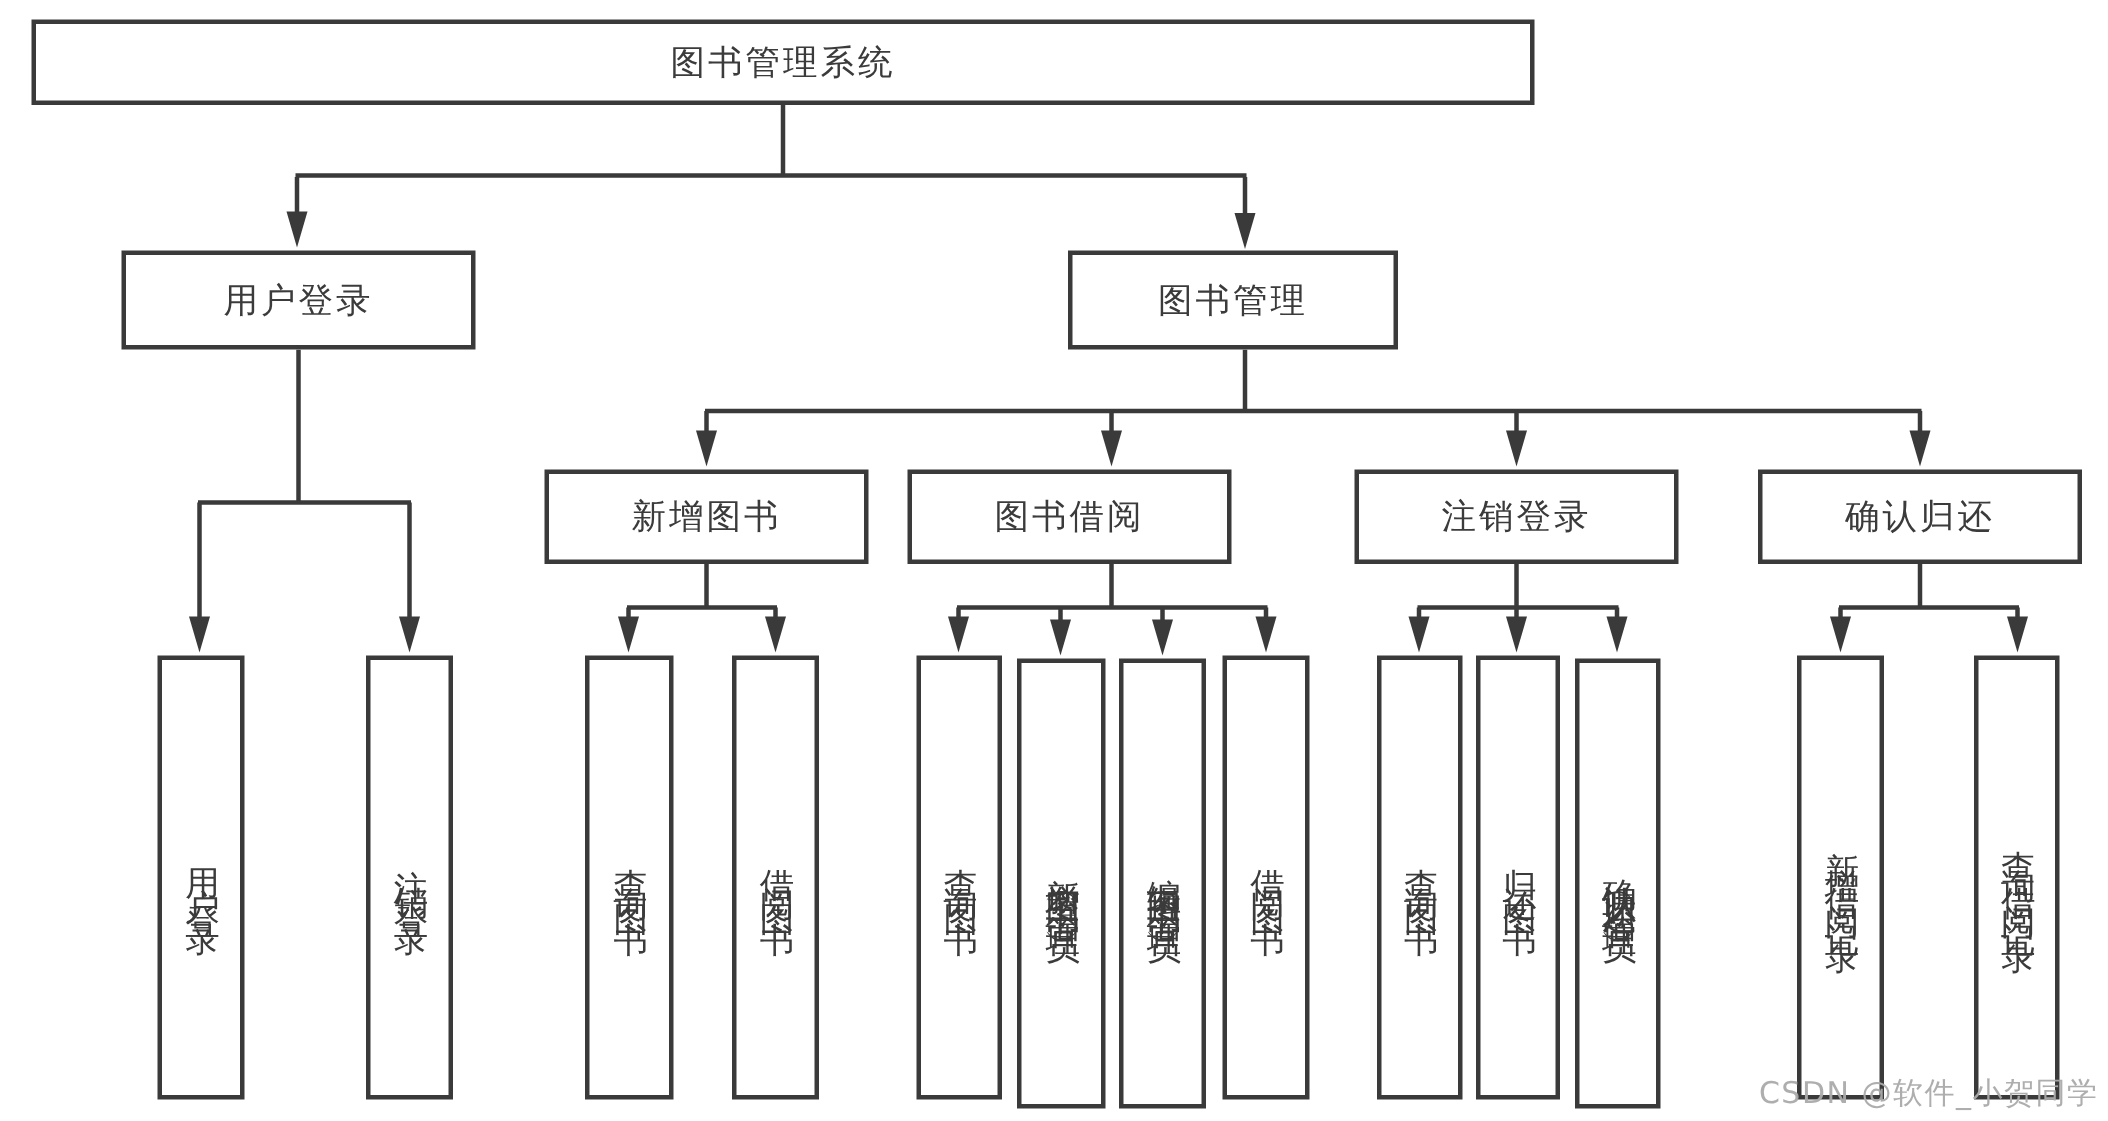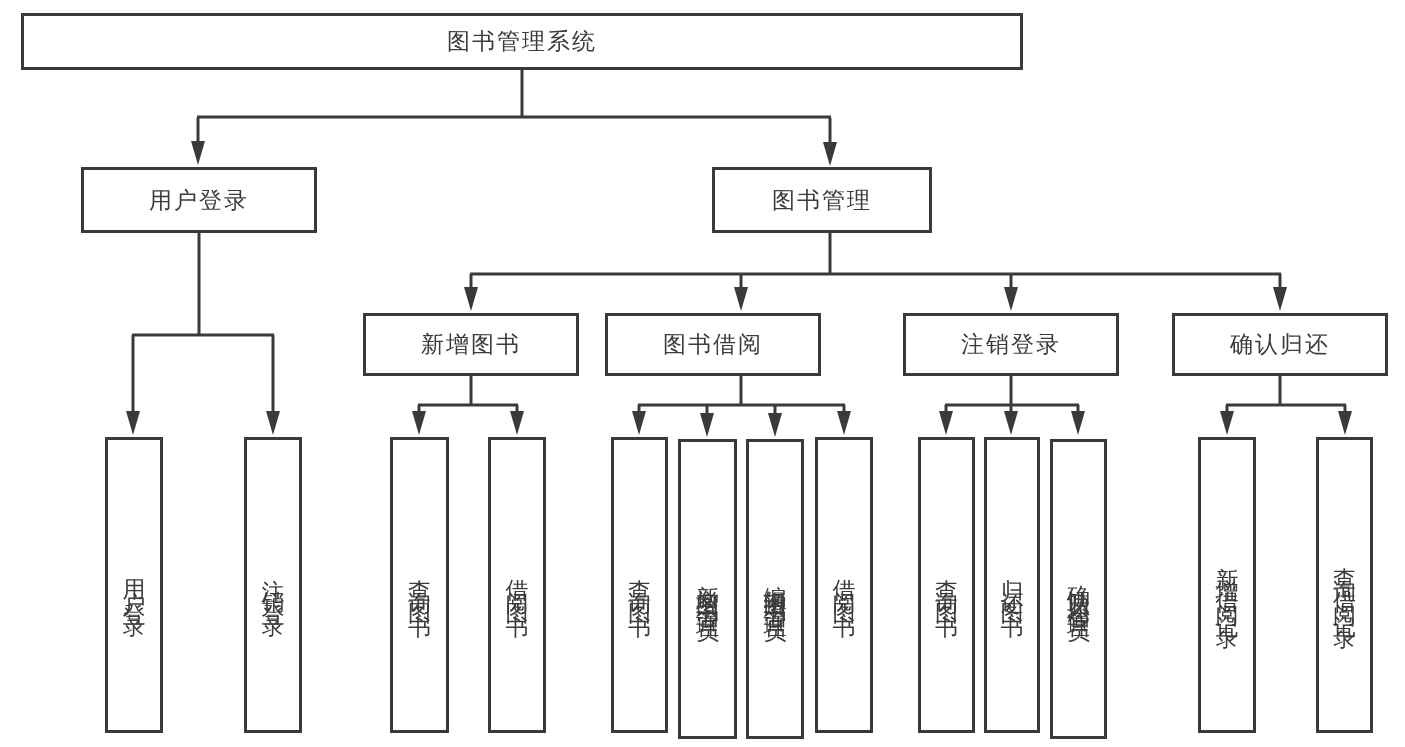--- a/index.html
+++ b/index.html
@@ -146,13 +146,14 @@
     <span class="vtext">确认归还（管理员）</span>
   </div>
 
   <div class="box vbox" style="left:1198px;top:437px;width:58px;height:296px">
     <span class="vtext">新增借阅记录</span>
   </div>
   <div class="box vbox" style="left:1316px;top:437px;width:57px;height:296px">
     <span class="vtext">查询借阅记录</span>
   </div>
 
+  <div class="watermark">CSDN @软件_小贺同学</div>
 </div>
 
 </body></html>

